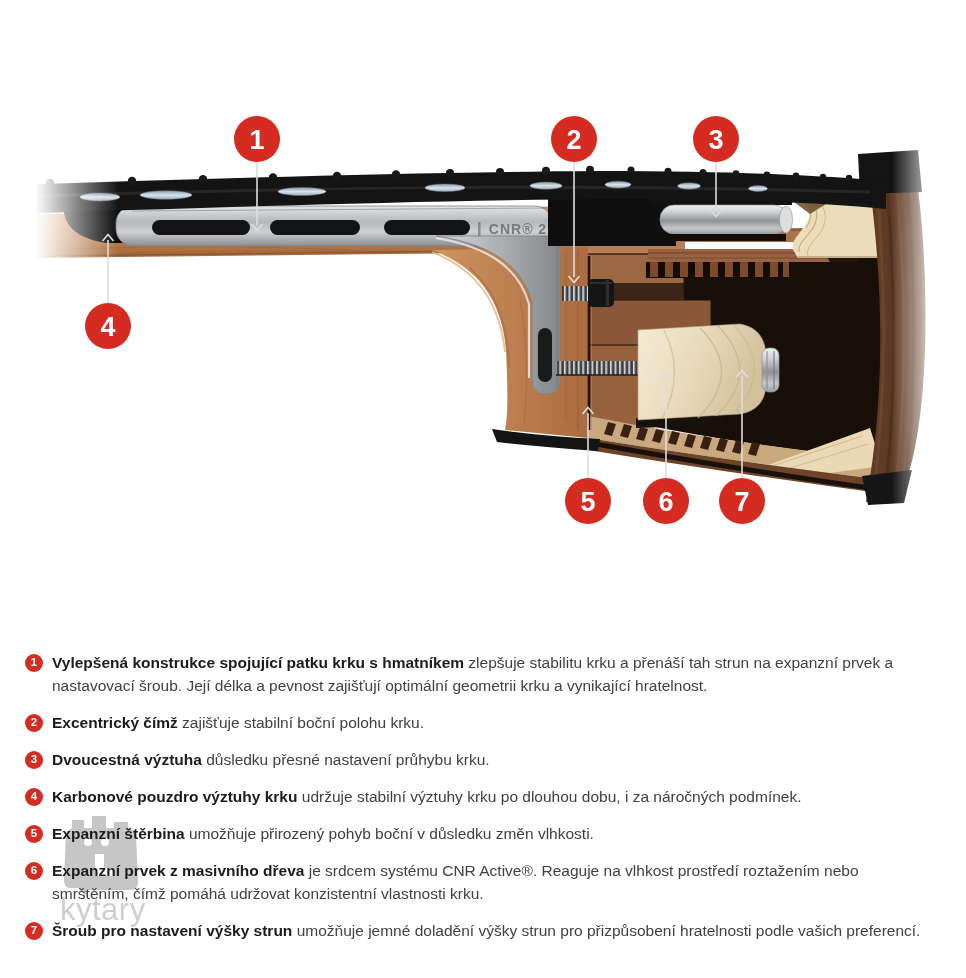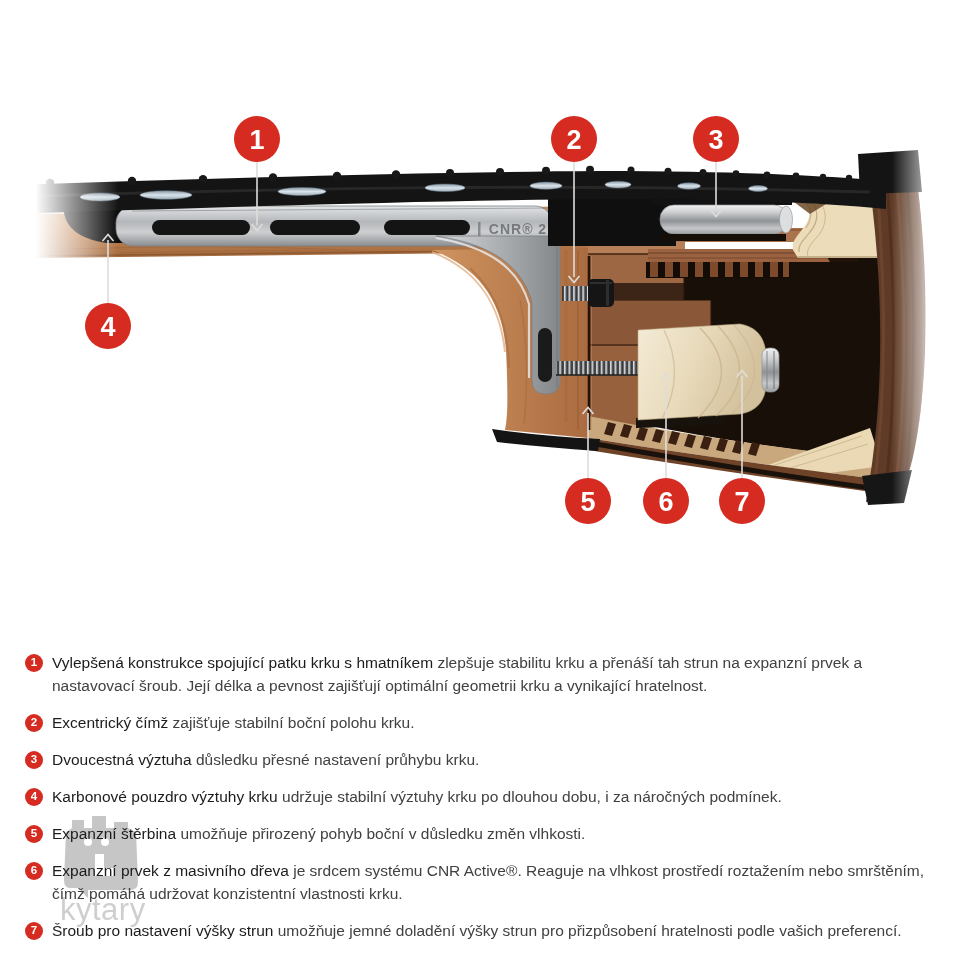--- a/index.html
+++ b/index.html
@@ -9,21 +9,21 @@
     overflow:hidden; font-family:"Liberation Sans", sans-serif;
   }
   .illustration { position:absolute; left:0; top:0; z-index:2; }
   .watermark { position:absolute; left:58px; top:816px; width:170px; z-index:1; opacity:.5; }
   .wm-text { font-size:31px; color:#9f9f9f; letter-spacing:.5px; margin-top:-10px; margin-left:2px; }
   .legend { position:absolute; left:25px; top:651px; width:914px; z-index:3; }
   .legend-item {
     position:relative; padding-left:27px; margin-bottom:14px;
     font-size:15.5px; line-height:23px; color:#414141;
   }
-  .legend-item .term { font-weight:normal; color:#1c1c1c; }
+  .legend-item .term { font-weight:bold; color:#1c1c1c; }
   .bullet {
     position:absolute; left:0; top:2.5px; width:18px; height:18px; border-radius:50%;
     background:var(--accent); color:#fff; font-size:11.5px; font-weight:bold;
     display:flex; align-items:center; justify-content:center;
   }
   .callout-num { font-weight:bold; }
 </style>
 </head>
 <body>
 

